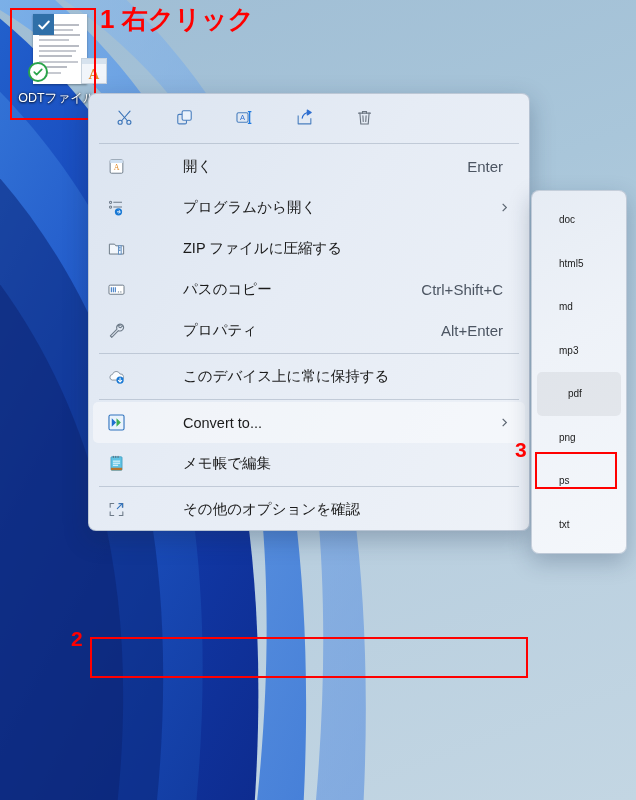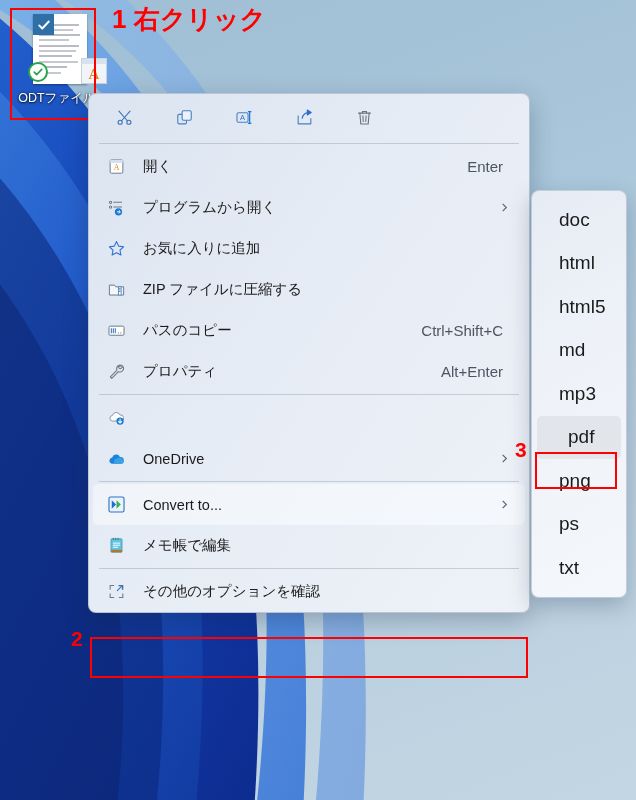--- a/index.html
+++ b/index.html
@@ -91,40 +91,41 @@
     border-radius:5px;
   }
   .mi-icon {
     width:28px; min-width:28px; height:22px;
     display:flex; align-items:center; justify-content:flex-start;
   }
   .mi-icon svg { width:19px; height:19px; }
   .mi-label {
     flex:1; font-size:14.5px; color:#1b1b1b; padding-left:8px;
     white-space:nowrap;
+    margin-left:40px;
   }
   .mi-accel { font-size:15px; color:#4c5562; padding-right:8px; white-space:nowrap; }
   .mi-chevron { width:14px; display:flex; align-items:center; justify-content:center; }
   .mi-chevron svg { width:11px; height:11px; }
 
   .menu-item.highlight { background:rgba(255,255,255,.45); }
 
   
   #submenu {
     position:absolute; left:531px; top:190px; width:96px;
     background:linear-gradient(150deg,#e6ecf4 0%,#eef2f8 40%,#f4f7fb 100%);
     border:1px solid rgba(150,165,185,.5);
     border-radius:8px;
     box-shadow:0 8px 22px rgba(20,40,70,.25);
     padding:7px 0;
   }
   .sub-item {
     height:43.5px; display:flex; align-items:center;
     padding-left:22px; margin:0 5px; border-radius:5px;
-    font-size:19px; color:#1b1b1b;
+    font-size:10px; color:#1b1b1b;
   }
   .sub-item.selected { background:rgba(0,0,0,.055);padding-left:31px; }
 </style>
 </head>
 <body>
 
 <div id="wallpaper">
   <div class="sky"></div>
   <svg width="636" height="800" viewBox="0 0 636 800" style="position:absolute;inset:0">
     <defs>
@@ -180,21 +181,21 @@
   </div>
   <div id="doc-sync-badge">
     <svg viewBox="0 0 16 16">
         <path d="M3 8.2 L6.2 11.4 L13 4.6" stroke="#2aa44a" stroke-width="2.2" fill="none" stroke-linecap="round" stroke-linejoin="round"></path>
       </svg>
   </div>
   <div id="icon-label">ODTファイル</div>
 </div>
 
 <div class="redbox" style="left:10px;top:8px;width:86px;height:112px;"></div>
-<div class="rednum" style="left:112px;top:6px;font-size:26px;">1 右クリック</div>
+<div class="rednum" style="left:100px;top:6px;font-size:26px;">1 右クリック</div>
 
 <div id="context-menu">
 
   <div id="cmd-bar">
     <div class="cmd-btn">
       <svg viewBox="0 0 24 24" fill="none" stroke="#3b74b8" stroke-width="1.4" stroke-linecap="round">
         <circle cx="6.5" cy="18" r="2.6"></circle>
           <circle cx="17.5" cy="18" r="2.6"></circle>
         <line x1="8.4" y1="16.1" x2="19" y2="4"></line>
           <line x1="15.6" y1="16.1" x2="5" y2="4"></line>
@@ -261,28 +262,20 @@
       </span>
       <span class="mi-label">プログラムから開く</span>
       <span class="mi-chevron">
         <svg viewBox="0 0 12 12" fill="none" stroke="#5d6773" stroke-width="1.3">
             <path d="M4 2 L8 6 L4 10"></path>
           </svg>
       </span>
     </div>
 
 
-    <div class="menu-item">
-      <span class="mi-icon">
-        <svg viewBox="0 0 24 24" fill="none" stroke="#2f6fd0" stroke-width="1.35" stroke-linejoin="round">
-          <path d="M12 3.2 L14.7 9 L21 9.8 L16.4 14.1 L17.6 20.3 L12 17.3 L6.4 20.3 L7.6 14.1 L3 9.8 L9.3 9 Z"></path>
-        </svg>
-      </span>
-      <span class="mi-label">お気に入りに追加</span>
-    </div>
 
     <div class="menu-item">
       <span class="mi-icon">
         <svg viewBox="0 0 24 24" fill="none" stroke="#6d7a88" stroke-width="1.25">
           <path d="M3 6.5 H9.5 L11.2 8.6 H21 V19 H3 Z" fill="#f3f7fc"></path>
           <rect x="14.5" y="8.6" width="3.4" height="10.4" fill="#ffffff" stroke="#5f8fc4"></rect>
           <line x1="15.2" y1="10.6" x2="17.2" y2="10.6" stroke="#5f8fc4"></line>
           <line x1="15.2" y1="12.6" x2="17.2" y2="12.6" stroke="#5f8fc4"></line>
           <line x1="15.2" y1="14.6" x2="17.2" y2="14.6" stroke="#5f8fc4"></line>
         </svg>
@@ -320,37 +313,24 @@
 
   <div>
     <div class="menu-item">
       <span class="mi-icon">
         <svg viewBox="0 0 24 24" fill="none" stroke="#8b97a4" stroke-width="1.25">
           <path d="M6.5 16.5 a3.6 3.6 0 0 1 0.4 -7.1 a5 5 0 0 1 9.5 -0.6 a3.8 3.8 0 0 1 1.3 7.7 Z" fill="#fbfdff"></path>
           <circle cx="16.5" cy="16.5" r="4.6" fill="#1878d4" stroke="none"></circle>
           <path d="M16.5 14 V19 M14.4 16.9 L16.5 19 L18.6 16.9" stroke="#ffffff" stroke-width="1.3" stroke-linecap="round"></path>
         </svg>
       </span>
-    </div>
-
-
-    <div class="menu-item">
-      <span class="mi-icon">
-        <svg viewBox="0 0 24 24">
-          <path d="M6.2 18.5 a3.9 3.9 0 0 1 0.3 -7.7 a5.3 5.3 0 0 1 9.9 -0.6 a4.1 4.1 0 0 1 1.2 8.3 Z" fill="#1b85d9"></path>
-          <path d="M11 18.5 a3.2 3.2 0 0 1 1.4 -6.2 a4.2 4.2 0 0 1 7.4 1.3 a2.7 2.7 0 0 1 -0.9 4.9 Z" fill="#3aa0e8"></path>
-        </svg>
-      </span>
-      <span class="mi-label">OneDrive</span>
-      <span class="mi-chevron">
-        <svg viewBox="0 0 12 12" fill="none" stroke="#5d6773" stroke-width="1.3">
-            <path d="M4 2 L8 6 L4 10"></path>
-          </svg>
-      </span>
-    </div>
+      <span class="mi-label">このデバイス上に常に保持する</span>
+    </div>
+
+
   </div>
 
   <div class="menu-sep"></div>
 
   <div>
     <div class="menu-item highlight">
       <span class="mi-icon">
         <svg viewBox="0 0 24 24">
           <rect x="2.5" y="2.5" width="19" height="19" rx="2" fill="#eaf3fc" stroke="#2f72bd" stroke-width="1.4"></rect>
           <path d="M6 6.5 L11.5 12 L6 17.5 Z" fill="#1e6fd0"></path>
@@ -396,21 +376,20 @@
             <path d="M15 4.8 H19.4 V9.2" stroke="#2f72bd"></path>
         </svg>
       </span>
       <span class="mi-label">その他のオプションを確認</span>
     </div>
   </div>
 </div>
 
 <div id="submenu">
   <div class="sub-item">doc</div>
-  <div class="sub-item">html</div>
   <div class="sub-item">html5</div>
   <div class="sub-item">md</div>
   <div class="sub-item">mp3</div>
   <div class="sub-item selected">pdf</div>
   <div class="sub-item">png</div>
   <div class="sub-item">ps</div>
   <div class="sub-item">txt</div>
 </div>
 
 <div class="redbox" style="left:90px;top:637px;width:438px;height:41px;"></div>

